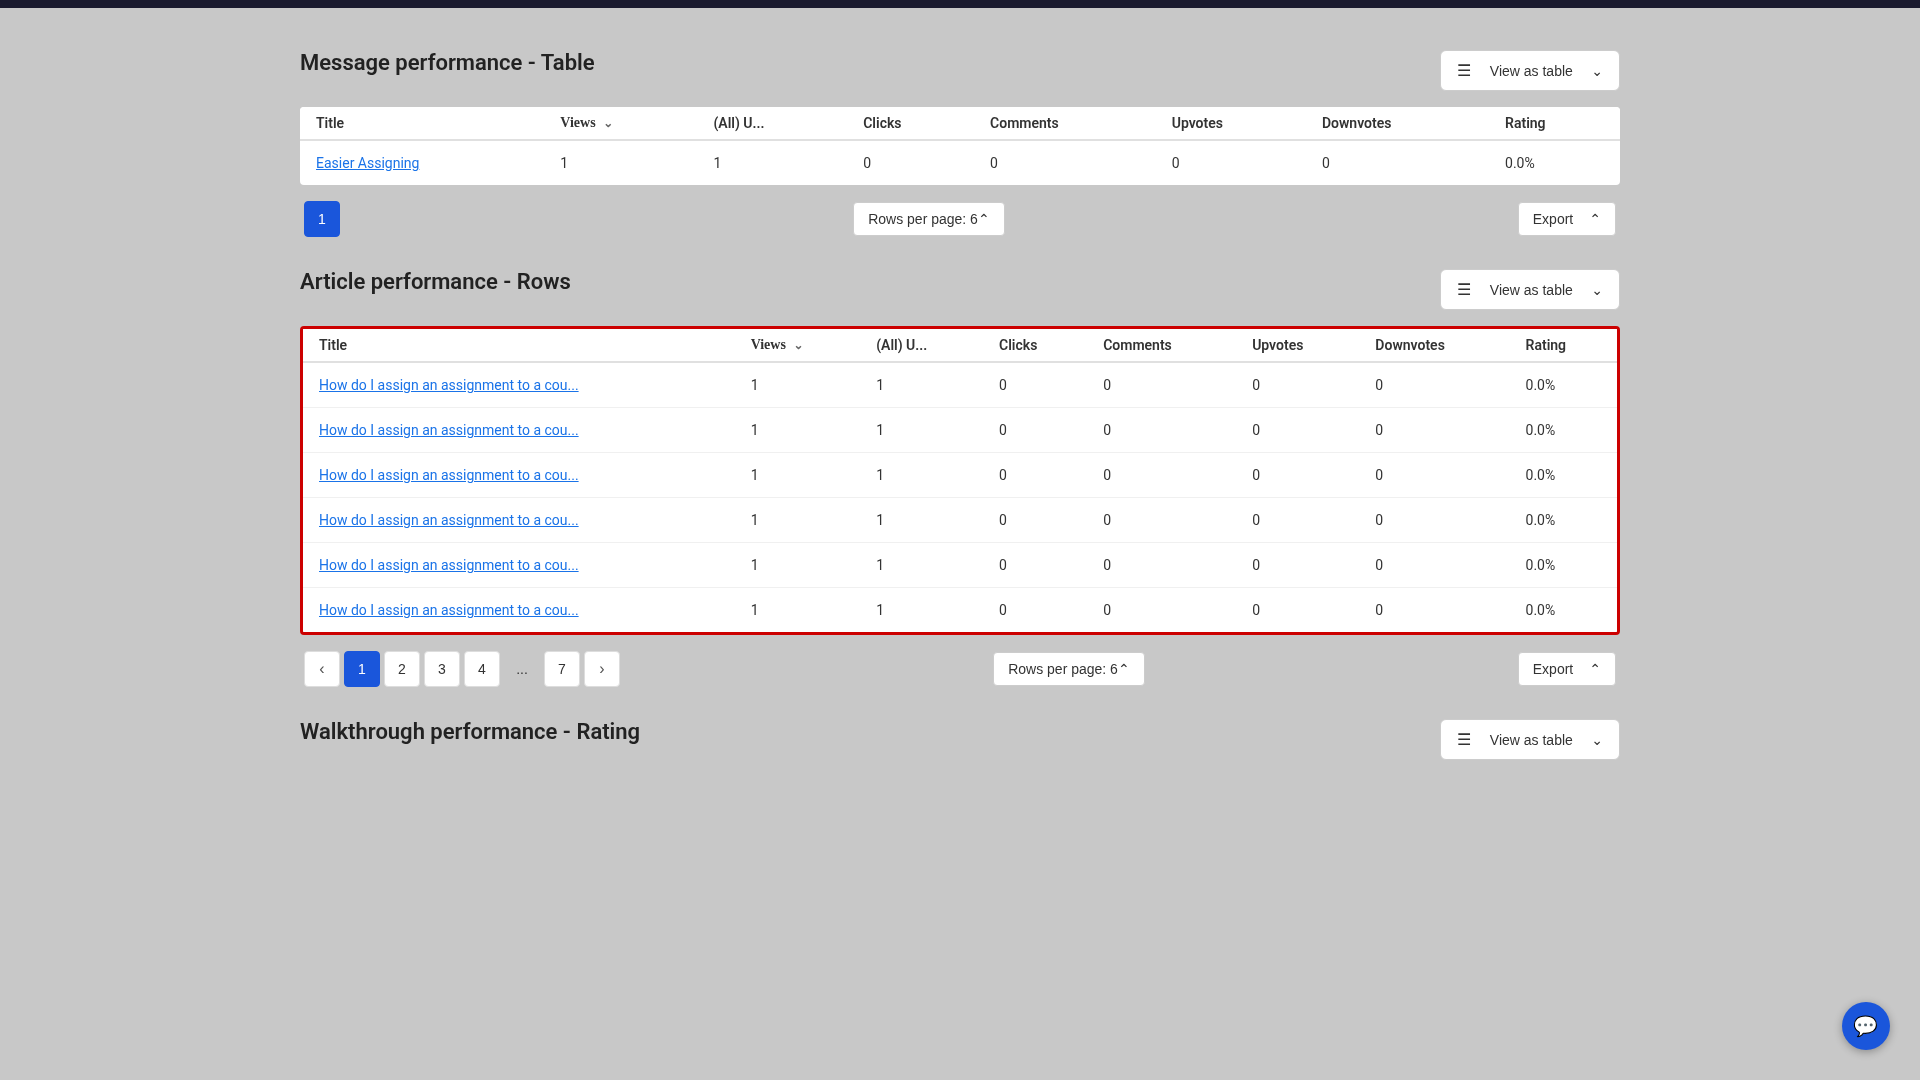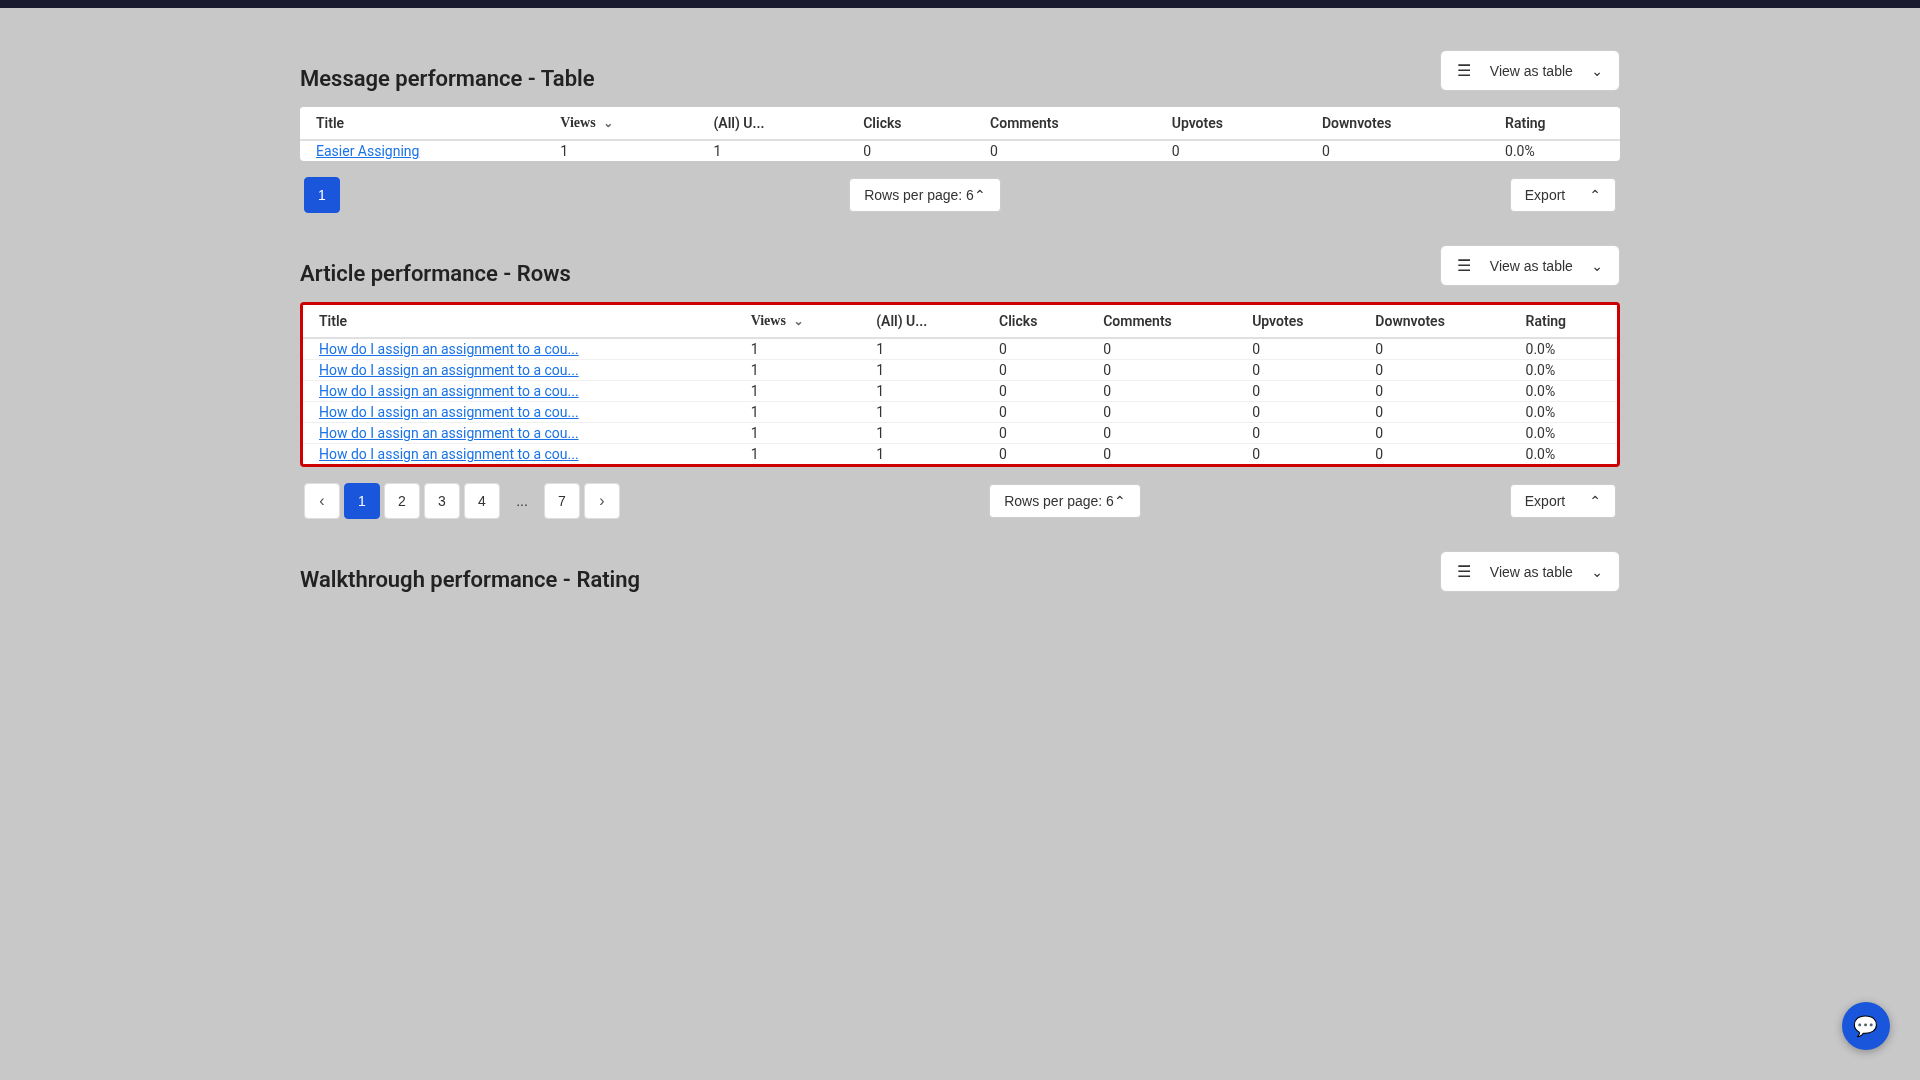--- a/index.html
+++ b/index.html
@@ -15,21 +15,21 @@
       min-height: 1080px;
       padding: 40px 300px;
       background: #c8c8c8;
     }
     .section {
       margin-bottom: 32px;
     }
     .section-header {
       display: flex;
       justify-content: space-between;
-      align-items: flex-end;
+      align-items: flex-start;
       margin-bottom: 16px;
     }
     .section-title {
       font-size: 22px;
       font-weight: 600;
       color: #222;
     }
     .view-as-table-btn {
       display: flex;
       align-items: center;
@@ -73,21 +73,21 @@
       cursor: pointer;
       font-family: Liberation Serif, serif;
     }
     th .sort-icon {
       display: inline-block;
       margin-left: 4px;
       color: #666;
       font-size: 12px;
     }
     td {
-      padding: 2px 16px;
+      padding: 14px 16px;
       font-size: 14px;
       color: #333;
       border-bottom: 1px solid #f0f0f0;
     }
     td.link-cell a {
       color: #1a73e8;
       text-decoration: underline;
       cursor: pointer;
     }
     tr:last-child td {
@@ -140,21 +140,21 @@
       border: 1px solid #ccc;
       border-radius: 4px;
       padding: 8px 14px;
       font-size: 14px;
       color: #333;
       cursor: pointer;
     }
     .export-btn {
       display: flex;
       align-items: center;
-      gap: 24px;
+      gap: 16px;
       background: white;
       border: 1px solid #ccc;
       border-radius: 4px;
       padding: 8px 14px;
       font-size: 14px;
       color: #333;
       cursor: pointer;
     }
     .chat-bubble {
       position: fixed;

